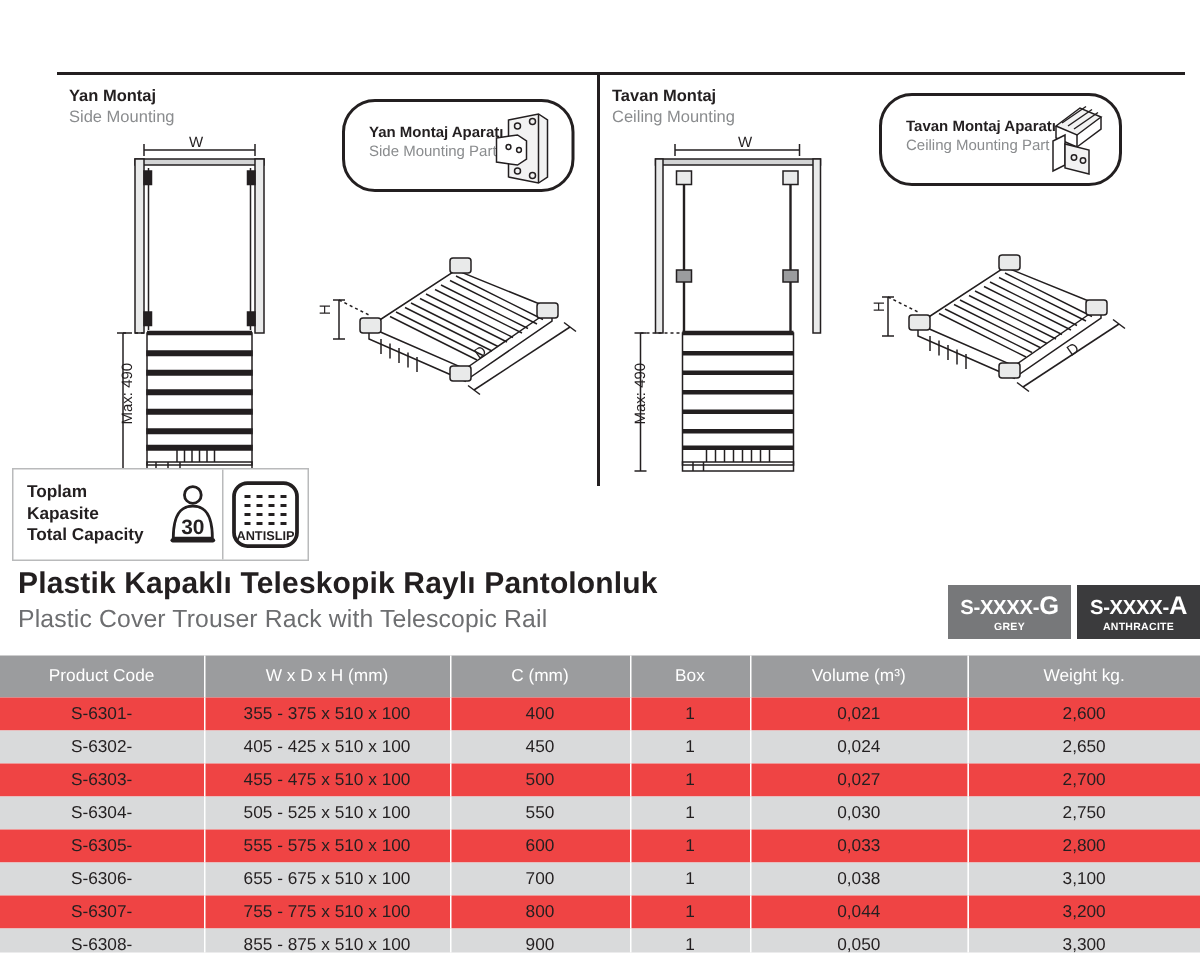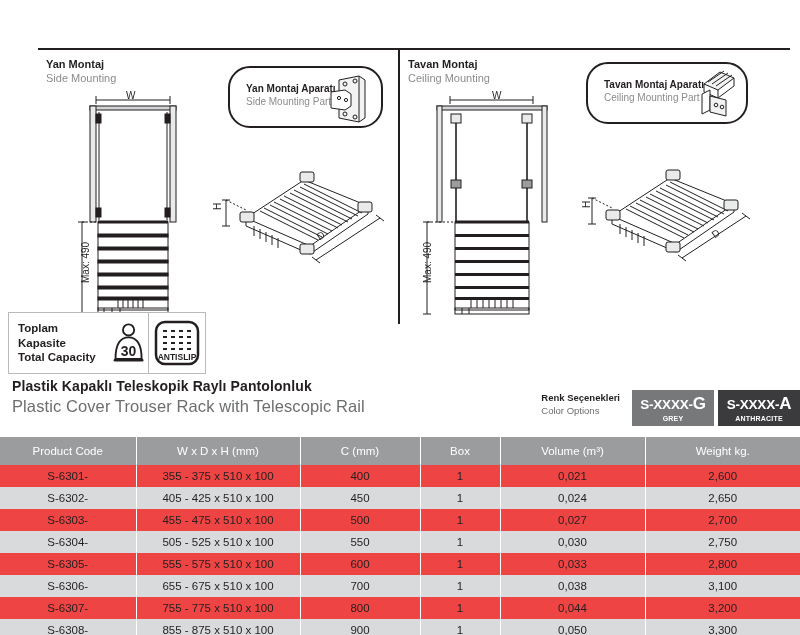--- a/index.html
+++ b/index.html
@@ -94,21 +94,21 @@
     flex: 0 0 56px;
     height: 100%;
     display: flex; align-items: center; justify-content: center;
   }
 
   
   #title-block {
     position: absolute;
     left: 12px; top: 378px;
   }
-  #title-tr { font-size: 14px; font-weight: bold; color: #231f20; letter-spacing: .1px; }
+  #title-tr { font-size: 20px; font-weight: bold; color: #231f20; letter-spacing: .1px; }
   #title-en { font-size: 16.5px; color: #6d6e70; letter-spacing: .1px; margin-top: 3px; }
 
   
   #color-options {
     position: absolute;
     right: 0px; top: 390px;
     display: flex; align-items: flex-start;
   }
   #color-label { line-height: 1.35; margin-right: 8px; padding-top: 2px; text-align: left; }
   #color-label .tr { display: block; font-size: 9.5px; font-weight: bold; color: #231f20; }
@@ -385,24 +385,20 @@
     </svg>
   </div>
 </div>
 
 <div id="title-block">
   <div id="title-tr">Plastik Kapaklı Teleskopik Raylı Pantolonluk</div>
   <div id="title-en">Plastic Cover Trouser Rack with Telescopic Rail</div>
 </div>
 
 <div id="color-options">
-  <div id="color-label">
-    <span class="tr">Renk Seçenekleri</span>
-    <span class="en">Color Options</span>
-  </div>
   <div class="swatch" id="swatch-grey" style="background: rgb(119, 120, 122);">
     <span class="code"><span>S-XXXX-</span><b>G</b></span>
     <span class="nm">GREY</span>
   </div>
   <div class="swatch" id="swatch-anthracite" style="background: rgb(59, 59, 61);">
     <span class="code"><span>S-XXXX-</span><b>A</b></span>
     <span class="nm">ANTHRACITE</span>
   </div>
 </div>
 

